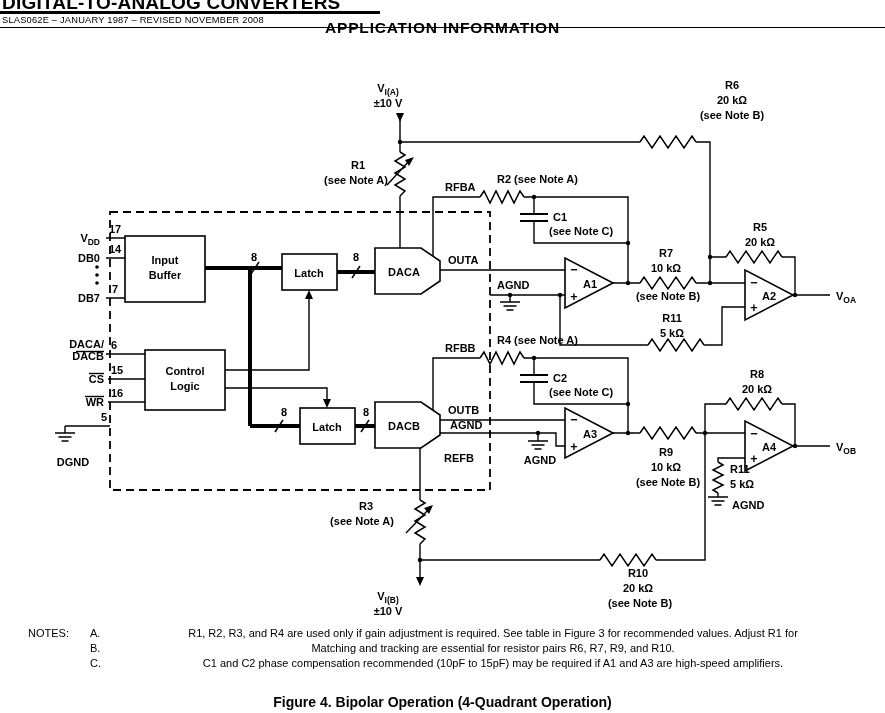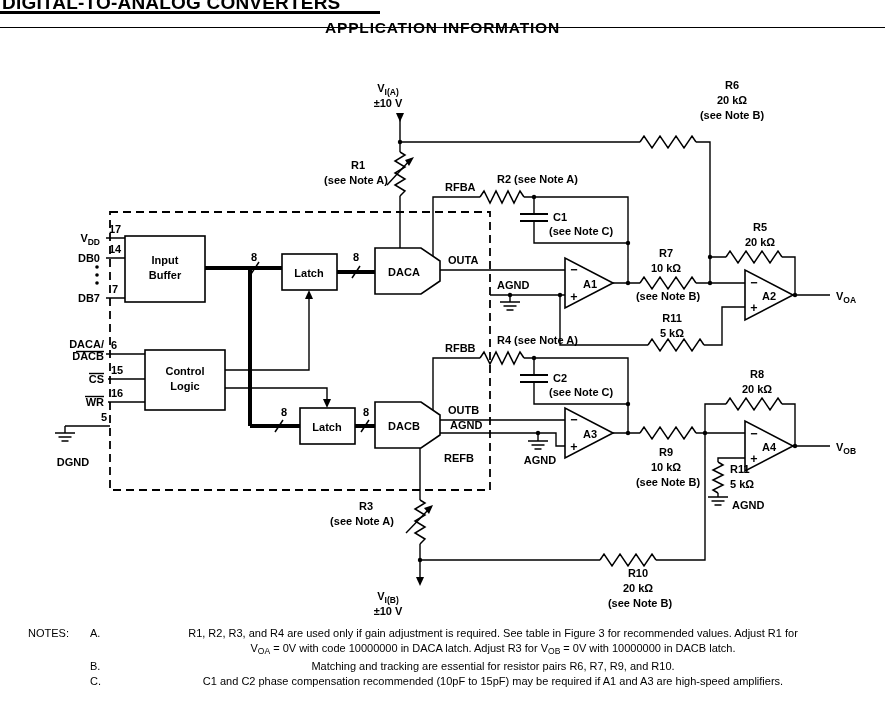--- a/index.html
+++ b/index.html
@@ -237,40 +237,37 @@
     <text x="445" y="352">RFBB</text>
     <text x="448" y="414">OUTB</text>
     <text x="450" y="429">AGND</text>
     <text x="540" y="464" text-anchor="middle">AGND</text>
     <text x="444" y="462">REFB</text>
     <text x="732" y="509">AGND</text>
   </svg>
 
   <div class="doc-title">DIGITAL-TO-ANALOG CONVERTERS</div>
   <div class="title-rule"></div>
+  <div class="doc-sub">SLAS062E – JANUARY 1987 – REVISED NOVEMBER 2008</div>
   <div class="header-rule"></div>
   <div class="section-title">APPLICATION INFORMATION</div>
 
   <div class="notes">
     <div class="nrow">
       <span class="nc1">NOTES:</span>
       <span class="nc2">A.</span>
       <span class="nc3">R1, R2, R3, and R4 are used only if gain adjustment is required. See table in Figure 3 for recommended values. Adjust R1 for</span>
-    </div>
-    <div class="nrow">
-      <span class="nc1"></span>
-        <span class="nc2"></span>
-      <span class="nc3"><span>V</span><span class="nsub">OA</span><span> = 0V with code 10000000 in DACA latch. Adjust R3 for </span><span>V</span><span class="nsub">OB</span><span> = 0V with 10000000 in DACB latch.</span></span>
     </div>
     <div class="nrow">
       <span class="nc1"></span>
       <span class="nc2">B.</span>
       <span class="nc3">Matching and tracking are essential for resistor pairs R6, R7, R9, and R10.</span>
     </div>
     <div class="nrow">
       <span class="nc1"></span>
       <span class="nc2">C.</span>
       <span class="nc3">C1 and C2 phase compensation recommended (10pF to 15pF) may be required if A1 and A3 are high-speed amplifiers.</span>
     </div>
   </div>
 
+  <div class="caption">Figure 4. Bipolar Operation (4-Quadrant Operation)</div>
 
 </div>
 
 </body></html>

